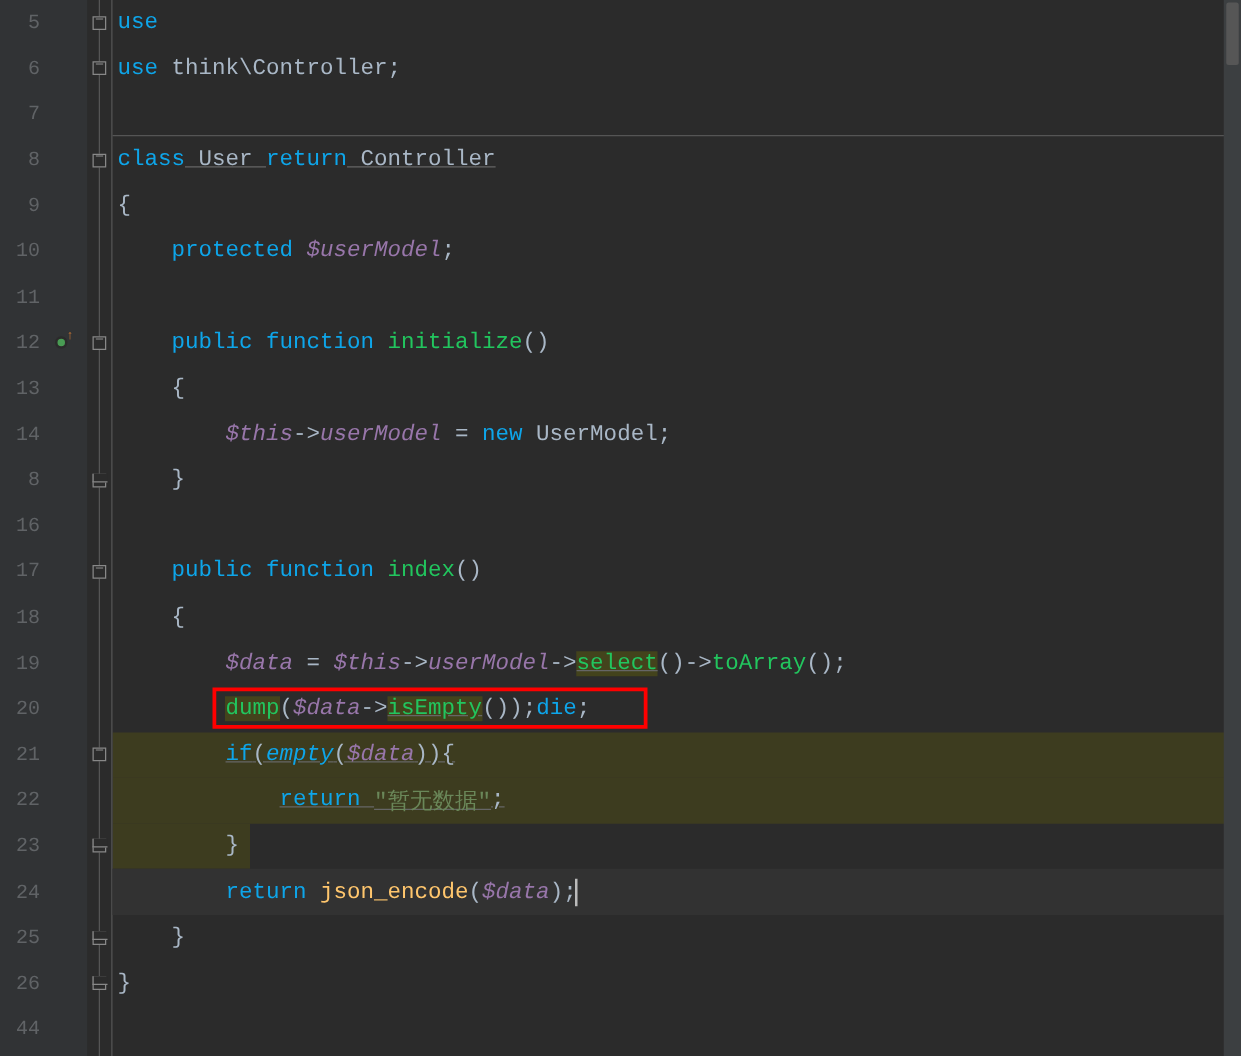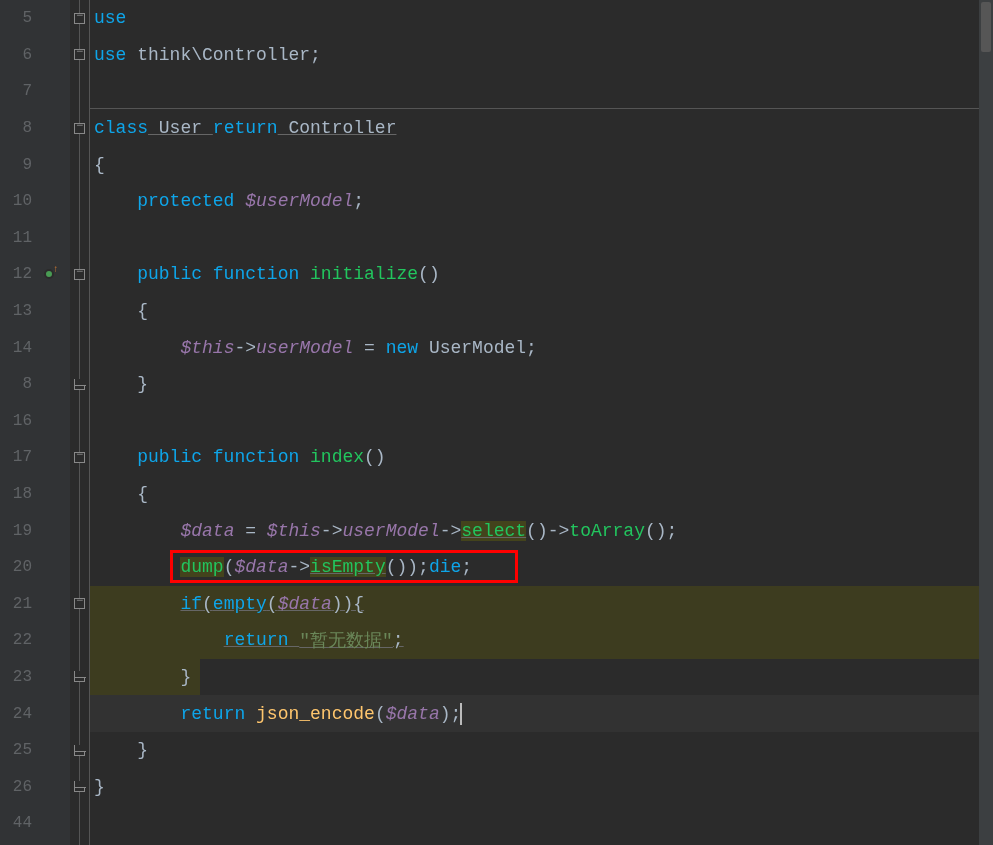--- a/index.html
+++ b/index.html
@@ -136,21 +136,21 @@
     border: 3px solid #ff0000;
     pointer-events: none;
     z-index: 5;
   }
   .kw { color: #0ea5e9; }
   .fn { color: #22c55e; }
   .fn-i { color: #ffc66d; }
   .str { color: #6a8759; }
   .var { color: #9876aa; font-style: italic; }
   .underline { text-decoration: underline; text-decoration-color: #666; }
-  .ital { }
+  .ital { font-style: italic; }
   .cursor {
     display: inline-block;
     width: 2px;
     height: 22px;
     background: #bbbbbb;
     vertical-align: middle;
     margin-left: -1px;
   }
   .hr-line {
     position: absolute;

